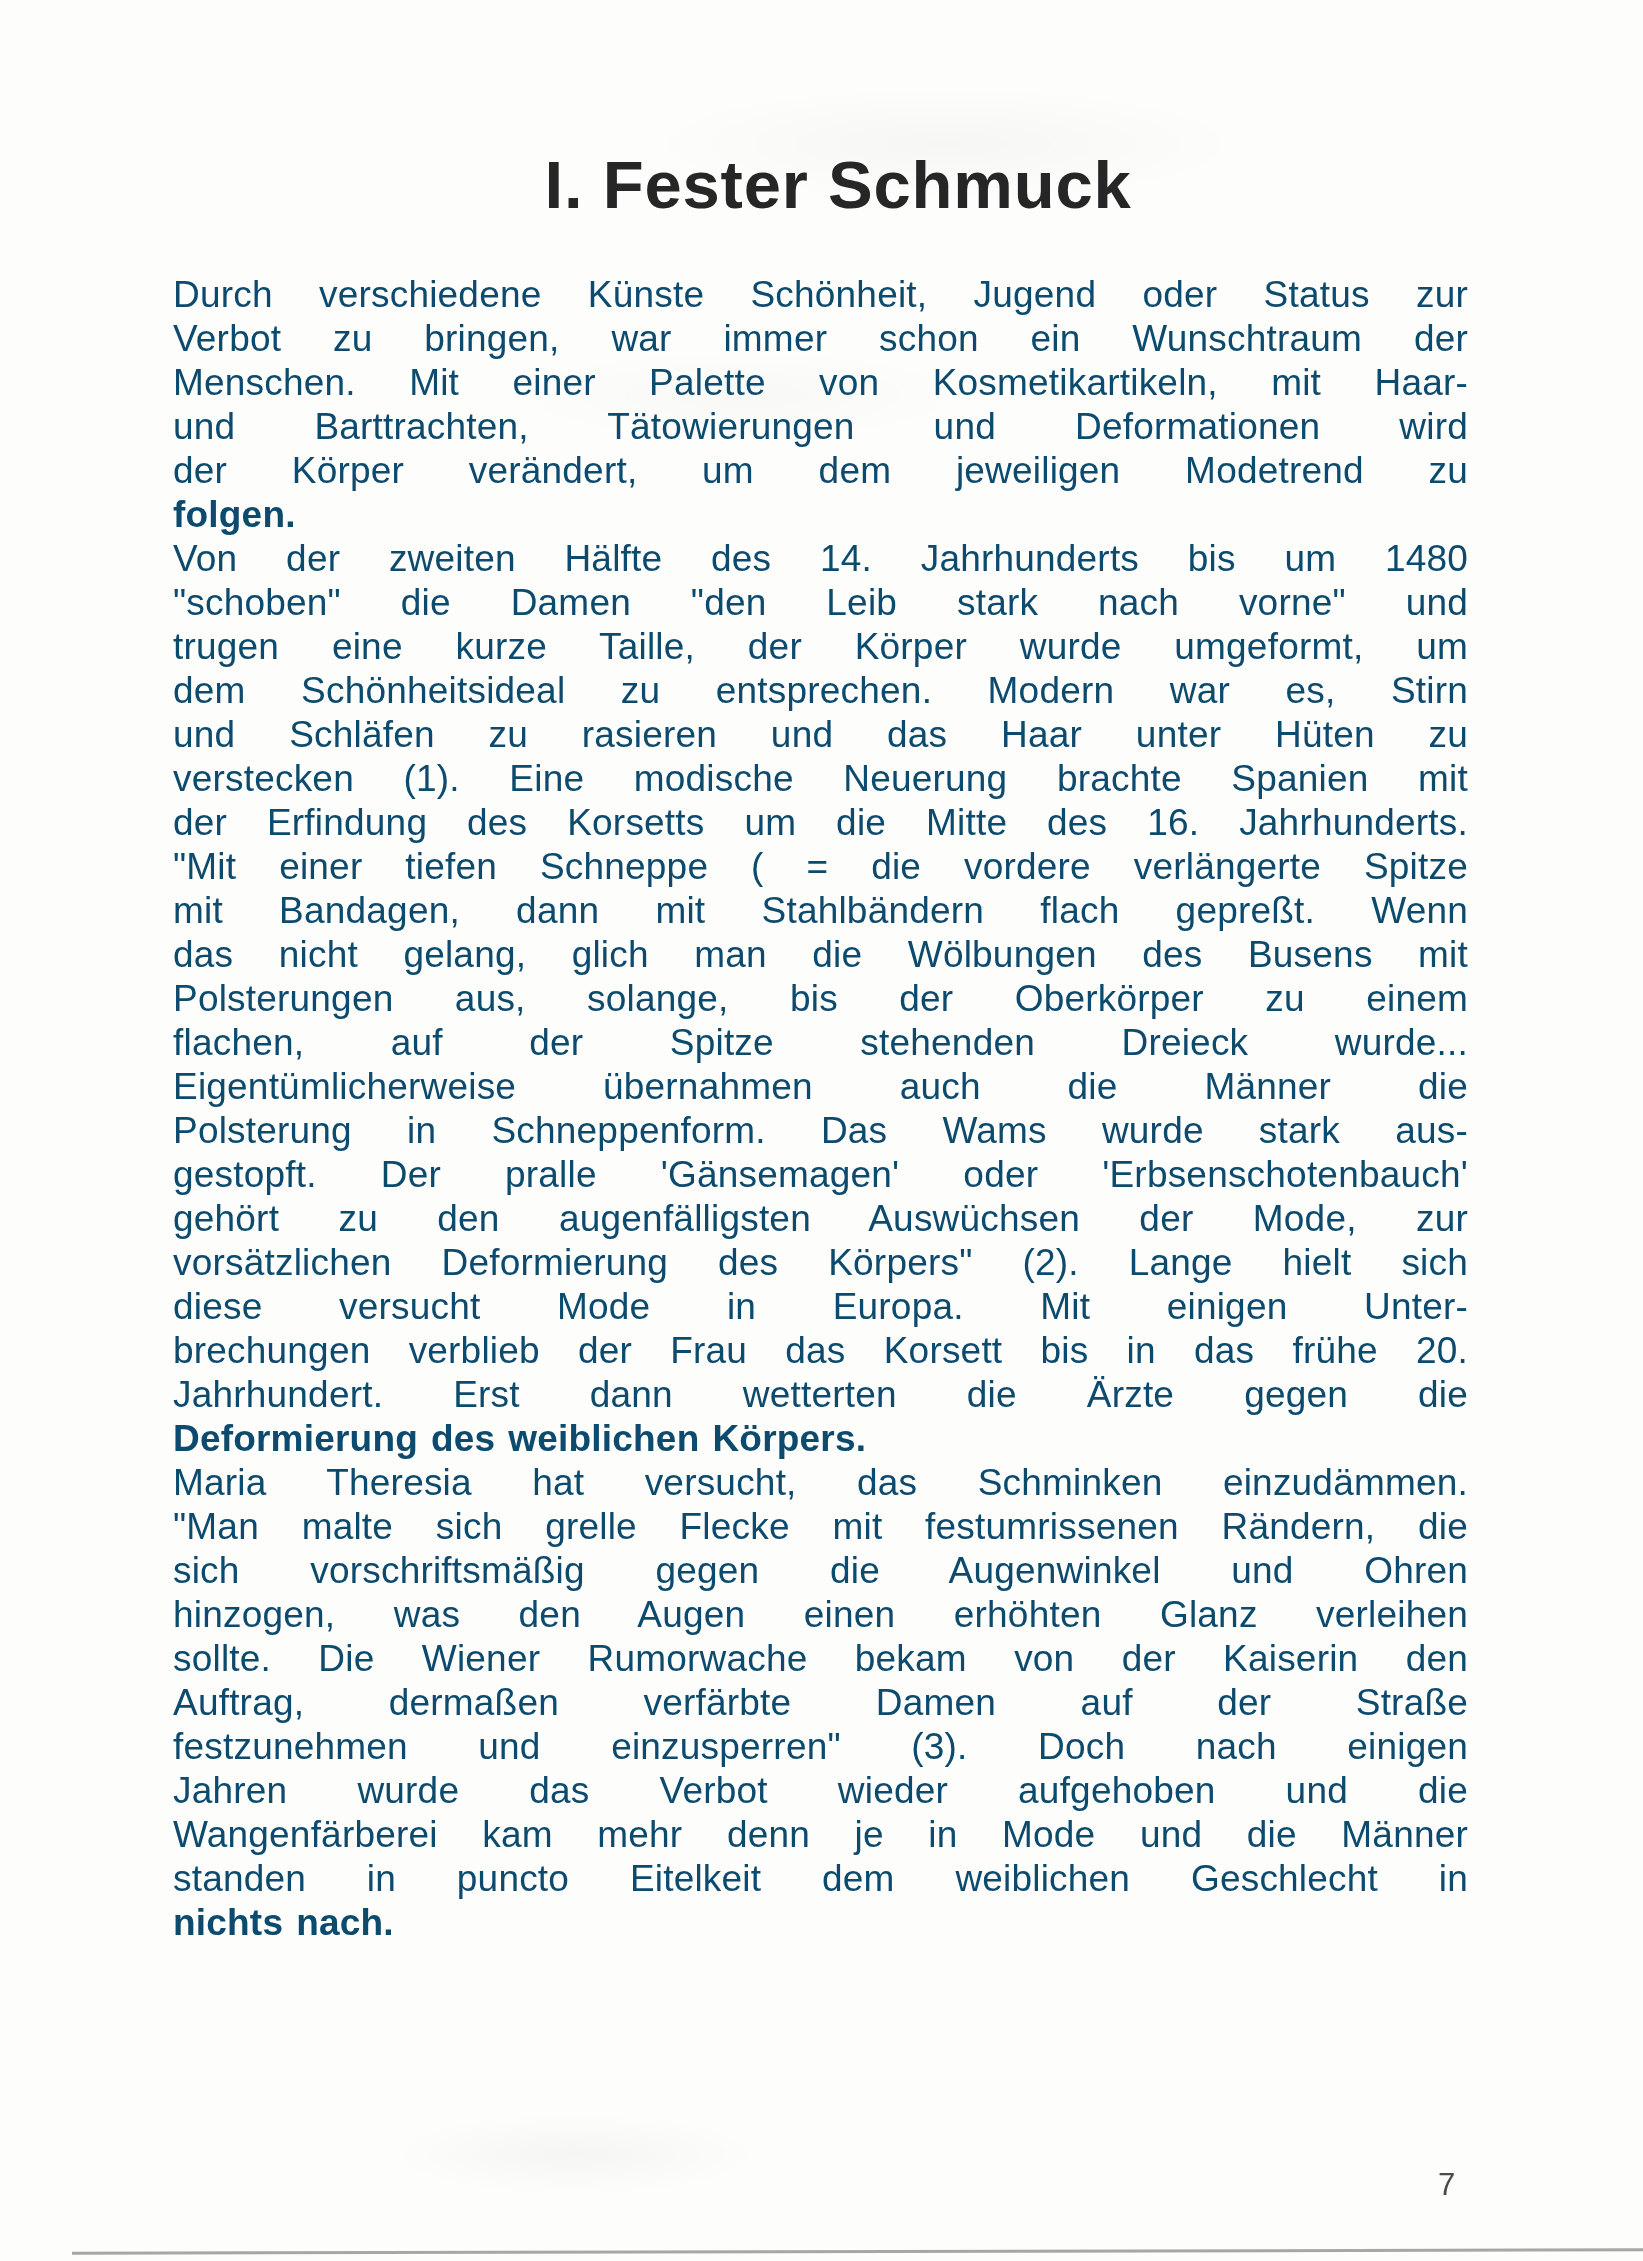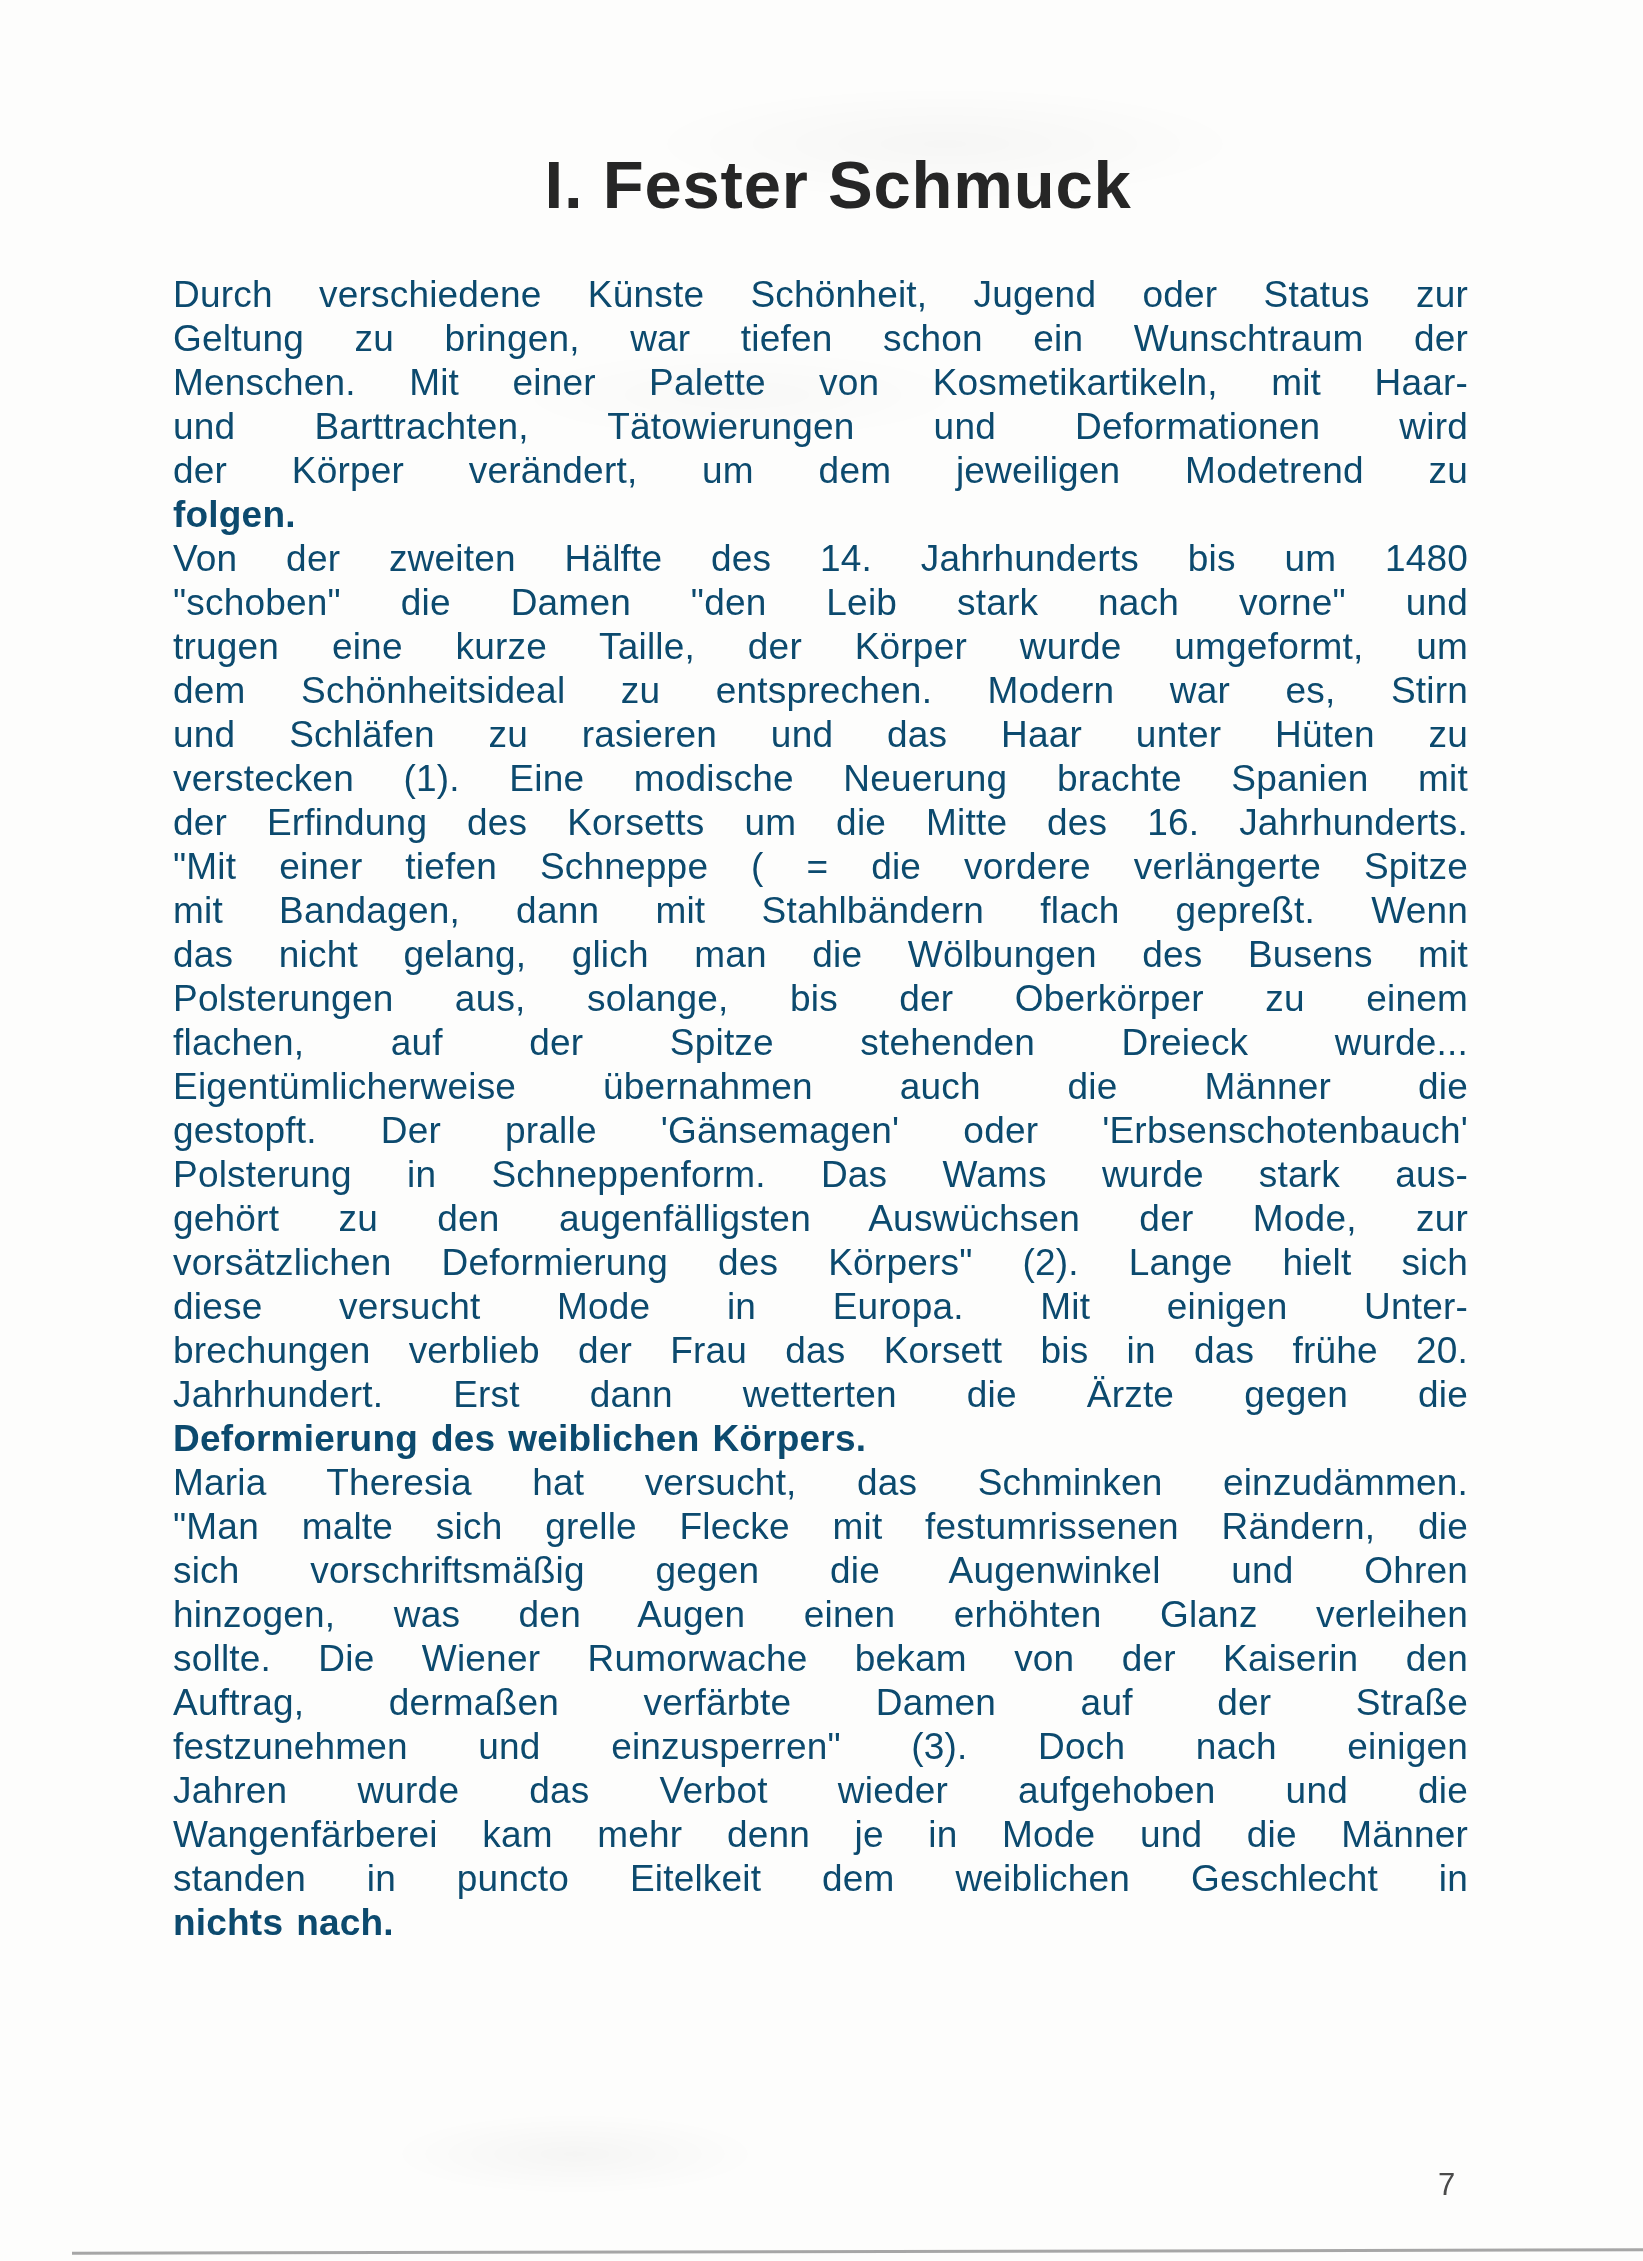--- a/index.html
+++ b/index.html
@@ -72,42 +72,42 @@
   }
 </style>
 </head>
 <body>
 
 <h1 class="title">I. Fester Schmuck</h1>
 
 <div class="body-text">
     <div class="paragraph">
       <div class="line">Durch verschiedene Künste Schönheit, Jugend oder Status zur</div>
-      <div class="line">Geltung zu bringen, war tiefen schon ein Wunschtraum der</div>
+      <div class="line">Verbot zu bringen, war immer schon ein Wunschtraum der</div>
       <div class="line">Menschen. Mit einer Palette von Kosmetikartikeln, mit Haar-</div>
       <div class="line">und Barttrachten, Tätowierungen und Deformationen wird</div>
       <div class="line">der Körper verändert, um dem jeweiligen Modetrend zu</div>
       <div class="line last">folgen.</div>
     </div>
     <div class="paragraph">
       <div class="line">Von der zweiten Hälfte des 14. Jahrhunderts bis um 1480</div>
       <div class="line">"schoben" die Damen "den Leib stark nach vorne" und</div>
       <div class="line">trugen eine kurze Taille, der Körper wurde umgeformt, um</div>
       <div class="line">dem Schönheitsideal zu entsprechen. Modern war es, Stirn</div>
       <div class="line">und Schläfen zu rasieren und das Haar unter Hüten zu</div>
       <div class="line">verstecken (1). Eine modische Neuerung brachte Spanien mit</div>
       <div class="line">der Erfindung des Korsetts um die Mitte des 16. Jahrhunderts.</div>
       <div class="line">"Mit einer tiefen Schneppe ( = die vordere verlängerte Spitze</div>
       <div class="line">mit Bandagen, dann mit Stahlbändern flach gepreßt. Wenn</div>
       <div class="line">das nicht gelang, glich man die Wölbungen des Busens mit</div>
       <div class="line">Polsterungen aus, solange, bis der Oberkörper zu einem</div>
       <div class="line">flachen, auf der Spitze stehenden Dreieck wurde...</div>
       <div class="line">Eigentümlicherweise übernahmen auch die Männer die</div>
+      <div class="line">Polsterung in Schneppenform. Das Wams wurde stark aus-</div>
       <div class="line">gestopft. Der pralle 'Gänsemagen' oder 'Erbsenschotenbauch'</div>
-      <div class="line">Polsterung in Schneppenform. Das Wams wurde stark aus-</div>
       <div class="line">gehört zu den augenfälligsten Auswüchsen der Mode, zur</div>
       <div class="line">vorsätzlichen Deformierung des Körpers" (2). Lange hielt sich</div>
       <div class="line">diese versucht Mode in Europa. Mit einigen Unter-</div>
       <div class="line">brechungen verblieb der Frau das Korsett bis in das frühe 20.</div>
       <div class="line">Jahrhundert. Erst dann wetterten die Ärzte gegen die</div>
       <div class="line last">Deformierung des weiblichen Körpers.</div>
     </div>
     <div class="paragraph">
       <div class="line">Maria Theresia hat versucht, das Schminken einzudämmen.</div>
       <div class="line">"Man malte sich grelle Flecke mit festumrissenen Rändern, die</div>

